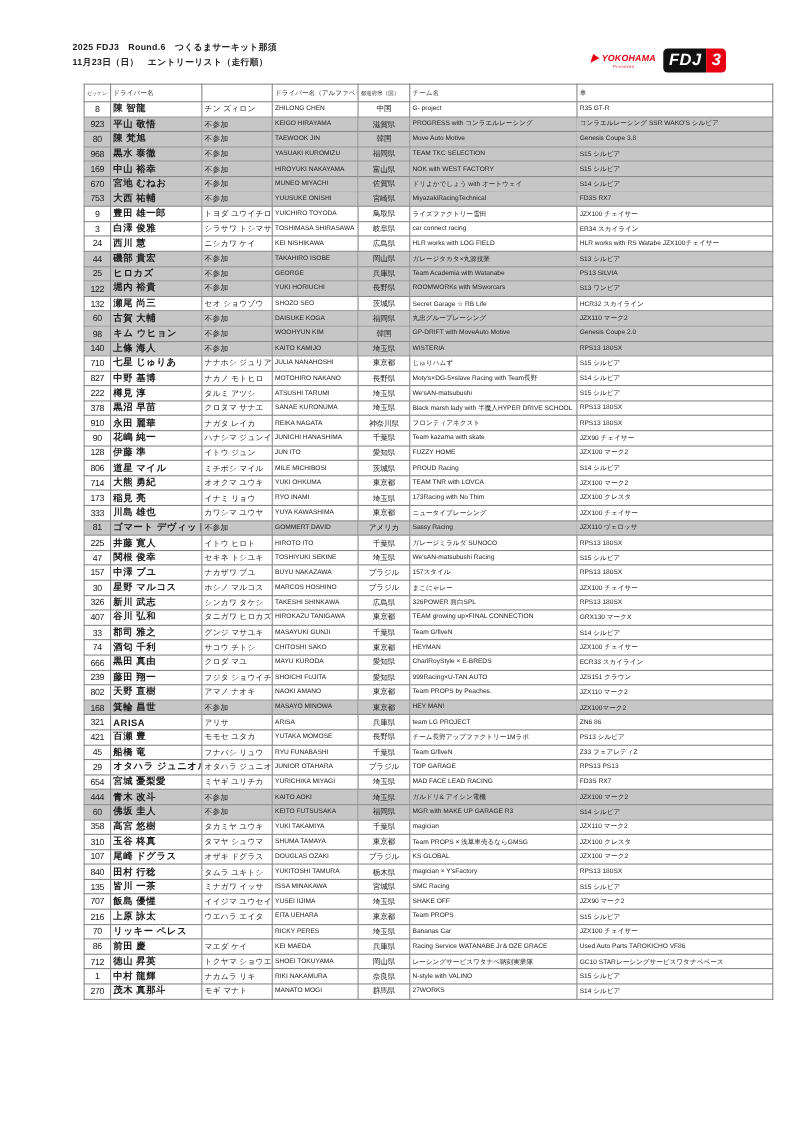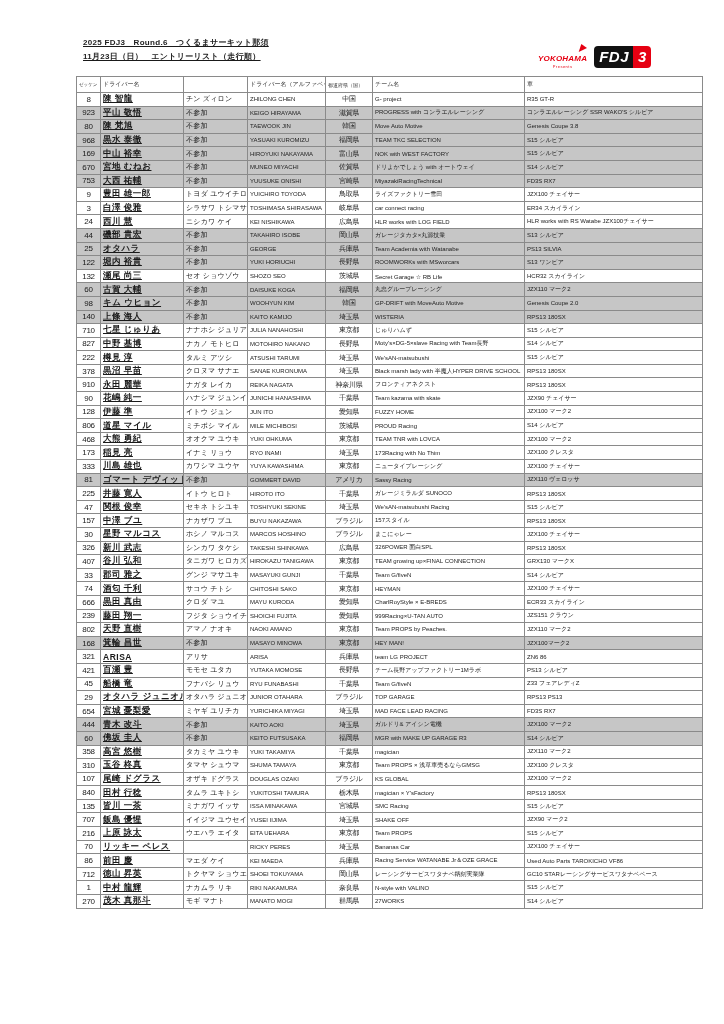--- a/index.html
+++ b/index.html
@@ -1,43 +1,43 @@
 <!DOCTYPE html>
 <html><head>
 <meta charset="utf-8">
 <style>
   html,body{margin:0;padding:0;}
   body{
     width:724px;height:1024px;position:relative;background:#ffffff;
     font-family:"Liberation Sans","DejaVu Sans",sans-serif;color:#1a1a1a;
     overflow:hidden;
   }
-  .titles{position:absolute;left:83px;top:36px;line-height:1.8;text-decoration:underline;}
+  .titles{position:absolute;left:66px;top:36px;line-height:1.8;}
   .title-line{font-size:8px;font-weight:bold;color:#222;letter-spacing:0.3px;white-space:pre;}
   .logos{position:absolute;left:538px;top:44px;display:flex;align-items:center;gap:7px;}
   .yokohama{display:flex;flex-direction:column;align-items:center;}
-  .yokohama-mark{display:flex;align-items:flex-end;gap:2px;flex-direction:column;}
+  .yokohama-mark{display:flex;align-items:flex-end;gap:2px;}
   .yokohama-chevron{width:0;height:0;border-left:7px solid #e60012;border-top:4px solid transparent;border-bottom:4px solid transparent;transform:skewX(-18deg);}
   .yokohama-word{font-size:8px;font-weight:bold;font-style:italic;color:#e60012;letter-spacing:0.2px;}
   .presents{font-size:4px;color:#e60012;margin-top:1px;letter-spacing:0.5px;}
   .fdj3{display:flex;align-items:flex-end;}
   .fdj-box{background:#111;color:#fff;font-weight:bold;font-style:italic;font-size:15px;line-height:20px;padding:1px 4px 1px 5px;border-radius:4px 0 0 4px;letter-spacing:0.5px;}
   .fdj-num{background:#e60012;color:#fff;font-weight:bold;font-style:italic;font-size:15px;line-height:20px;padding:1px 5px;border-radius:0 4px 4px 0;}
   table.entry{
     position:absolute;left:76px;top:76px;width:626px;
     border-collapse:collapse;table-layout:fixed;background:#fff;
   }
   table.entry th,table.entry td{
     border:1px solid #8a8a8a;box-sizing:border-box;
     padding:0 2px;overflow:hidden;white-space:nowrap;vertical-align:middle;
   }
   table.entry th{height:16px;font-weight:normal;font-size:6px;text-align:left;color:#333;transform-origin:left center;}
   table.entry td{height:13.6px;}
   td.c-no{font-size:8px;text-align:center;letter-spacing:-0.3px;}
-  td.c-name{font-size:8.5px;font-weight:bold;letter-spacing:0.5px;text-decoration:underline;}
+  td.c-name{font-size:8.5px;font-weight:bold;letter-spacing:0.5px;}
   td.c-kana{font-size:7px;letter-spacing:0.2px;}
   td.c-alpha{font-size:6px;color:#222;}
   td.c-pref{font-size:7px;text-align:center;letter-spacing:-0.3px;}
   td.c-team,td.c-car{font-size:6px;color:#222;}
   tr.absent td{background:#c6c6c6;}
 </style>
 </head>
 <body>
 
 <div class="titles">
@@ -175,21 +175,21 @@
     <td class="c-no">44</td>
     <td class="c-name">磯部 貴宏</td>
     <td class="c-kana">不参加</td>
     <td class="c-alpha">TAKAHIRO ISOBE</td>
     <td class="c-pref">岡山県</td>
     <td class="c-team">ガレージタカタ×丸源技業</td>
     <td class="c-car">S13 シルビア</td>
   </tr>
       <tr class="absent">
     <td class="c-no">25</td>
-    <td class="c-name">オタハラ</td>
+    <td class="c-name">ヒロカズ</td>
     <td class="c-kana">不参加</td>
     <td class="c-alpha">GEORGE</td>
     <td class="c-pref">兵庫県</td>
     <td class="c-team">Team Academia with Watanabe</td>
     <td class="c-car">PS13 SILVIA</td>
   </tr>
       <tr class="absent">
     <td class="c-no">122</td>
     <td class="c-name">堀内 裕貴</td>
     <td class="c-kana">不参加</td>
@@ -300,21 +300,21 @@
       <tr>
     <td class="c-no">806</td>
     <td class="c-name">道星 マイル</td>
     <td class="c-kana">ミチボシ マイル</td>
     <td class="c-alpha">MILE MICHIBOSI</td>
     <td class="c-pref">茨城県</td>
     <td class="c-team">PROUD Racing</td>
     <td class="c-car">S14 シルビア</td>
   </tr>
       <tr>
-    <td class="c-no">468</td>
+    <td class="c-no">714</td>
     <td class="c-name">大熊 勇紀</td>
     <td class="c-kana">オオクマ ユウキ</td>
     <td class="c-alpha">YUKI OHKUMA</td>
     <td class="c-pref">東京都</td>
     <td class="c-team">TEAM TNR with LOVCA</td>
     <td class="c-car">JZX100 マーク2</td>
   </tr>
       <tr>
     <td class="c-no">173</td>
     <td class="c-name">稲見 亮</td>

